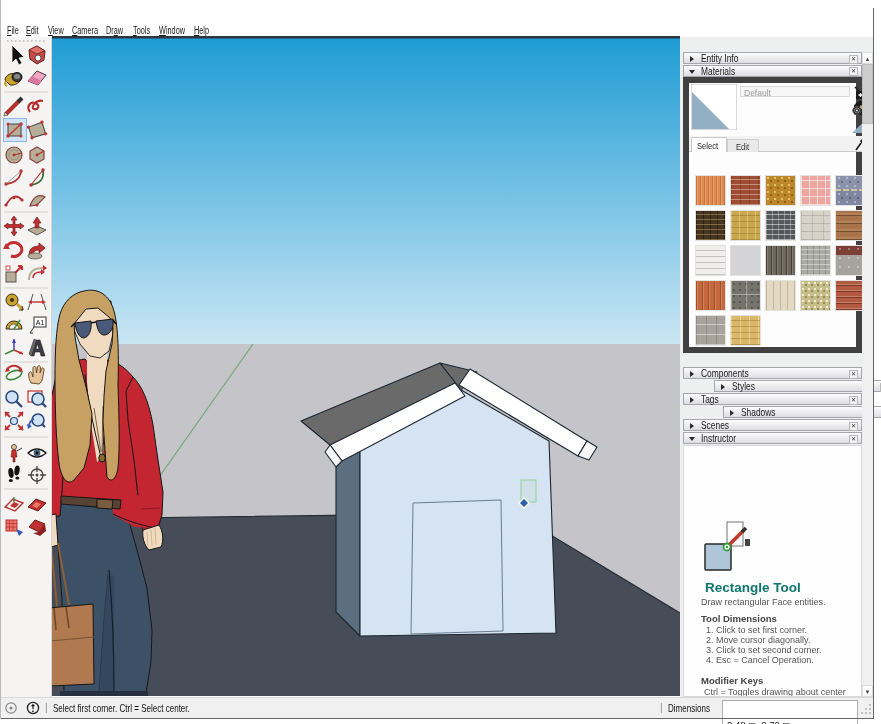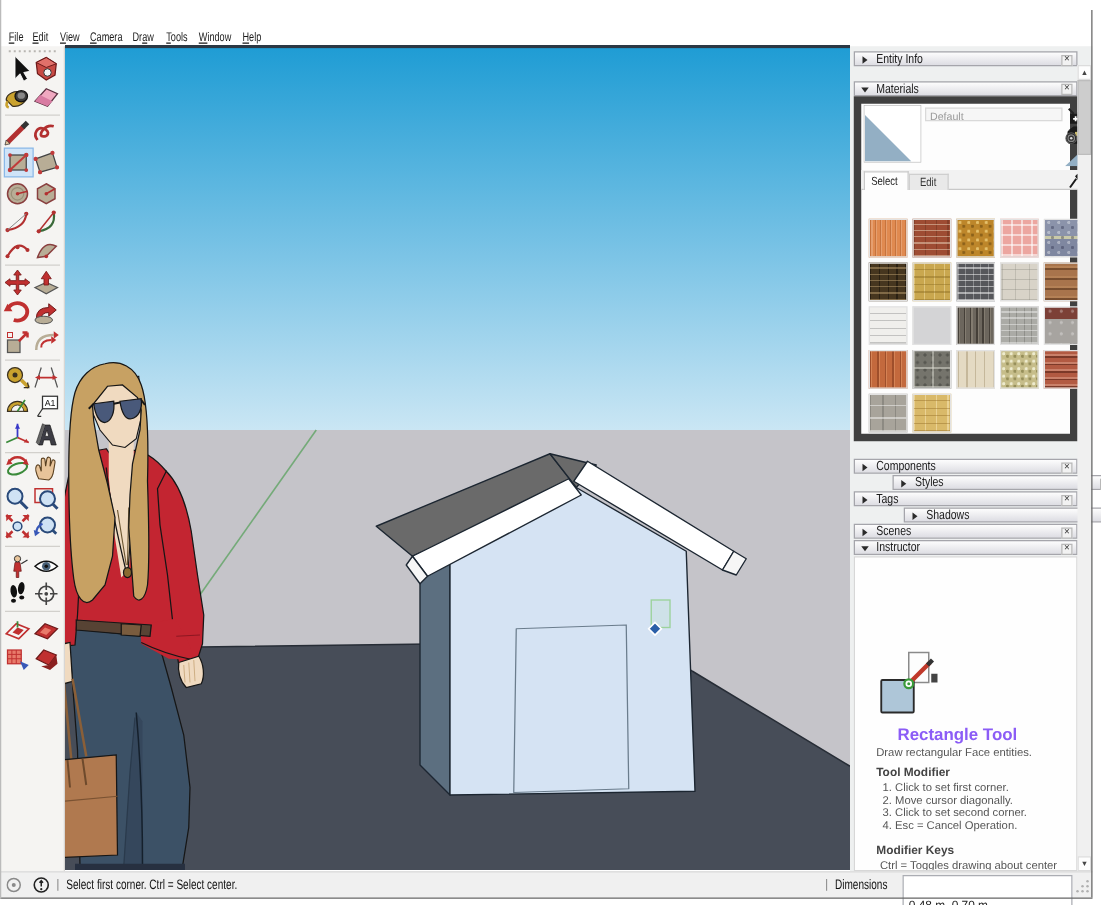--- a/index.html
+++ b/index.html
@@ -373,21 +373,21 @@
     <line x1="50" y1="641" x2="94" y2="637" stroke="#7a5232" stroke-width="1"></line>
 
     <path d="M143,530 L159,525 C163,531 164,541 161,547 L149,550 C144,545 142,537 143,530 Z" fill="#f0dac0"></path>
     <path d="M147,532 L148,546 M151,530 L152,546 M155,528 L156,545" fill="none" stroke="#c9a87c" stroke-width="0.7"></path>
   </g>
 </svg>
 
 <div id="tray" class="abs" style="left:680px;top:37px;width:194px;height:660px;background:#eef0f0;font-size:11px;color:#1a1a1a;">
 
 
-  <div class="hdr" style="left:3px;top:4px;"><i class="tri-r"></i><span class="cx2">Entity Info</span><b class="xbx">✕</b></div>
+  <div class="hdr" style="left:3px;top:15px;"><i class="tri-r"></i><span class="cx2">Entity Info</span><b class="xbx">✕</b></div>
   <div class="hdr" style="left:3px;top:27.5px;"><i class="tri-d"></i><span class="cx2">Materials</span><b class="xbx">✕</b></div>
 
   <div class="abs" style="left:3px;top:40px;width:179px;height:276px;background:#fdfdfd;border:6px solid #404040;">
 
     <svg class="abs" style="left:2px;top:1px" width="46" height="46" viewBox="0 0 46 46">
           <rect x="0" y="0" width="46" height="46" fill="#fff" stroke="#b5b5b5"></rect>
           <polygon points="1,8 38,45 1,45" fill="#93afc4"></polygon>
         </svg>
     <div class="abs" style="left:51px;top:3px;width:110px;height:11px;background:#f6f6f6;border:1px solid #d9d9d9;color:#9a9a9a;font-size:8.5px;padding:0.5px 3px;">Default</div>
     <svg class="abs" style="left:165px;top:3px" width="13" height="14" viewBox="0 0 13 14">
@@ -455,23 +455,23 @@
   <div class="abs" style="left:3px;top:408px;width:179px;height:252px;background:#fefefe;border:1px solid #d7d7d7;overflow:hidden;">
     <svg class="abs" style="left:18px;top:72px" width="55" height="55" viewBox="0 0 55 55">
       <rect x="25" y="4" width="16" height="24" fill="#fdfdfd" stroke="#8a8a8a" stroke-width="1.2"></rect>
       <rect x="3" y="26" width="26" height="26" fill="#aec6d8" stroke="#2a2a2a" stroke-width="1.5" rx="1"></rect>
       <line x1="42" y1="12" x2="25" y2="29" stroke="#c0392b" stroke-width="3.5"></line>
       <line x1="44" y1="10" x2="40" y2="14" stroke="#333" stroke-width="3.5"></line>
       <circle cx="25" cy="29" r="3.5" fill="#fff" stroke="#3a9a3a" stroke-width="1.8"></circle>
       <circle cx="25" cy="29" r="1.2" fill="#3a9a3a"></circle>
       <rect x="43" y="21" width="5" height="7" fill="#444"></rect>
     </svg>
-    <div class="abs" style="left:34px;top:134px;font-size:13.5px;font-weight:bold;color:#8b5cf6;">Rectangle Tool</div>
+    <div class="abs" style="left:21px;top:134px;font-size:13.5px;font-weight:bold;color:#0f766e;">Rectangle Tool</div>
     <div class="abs" style="left:17px;top:151px;font-size:9px;color:#555;">Draw rectangular Face entities.</div>
-    <div class="abs" style="left:17px;top:167px;font-size:9.5px;font-weight:bold;color:#444;">Tool Modifier</div>
+    <div class="abs" style="left:17px;top:167px;font-size:9.5px;font-weight:bold;color:#444;">Tool Dimensions</div>
     <div class="abs" style="left:22px;top:179px;font-size:9px;color:#555;">1. Click to set first corner.</div>
     <div class="abs" style="left:22px;top:189px;font-size:9px;color:#555;">2. Move cursor diagonally.</div>
     <div class="abs" style="left:22px;top:199px;font-size:9px;color:#555;">3. Click to set second corner.</div>
     <div class="abs" style="left:22px;top:209px;font-size:9px;color:#555;">4. Esc = Cancel Operation.</div>
     <div class="abs" style="left:17px;top:229px;font-size:9.5px;font-weight:bold;color:#444;">Modifier Keys</div>
     <div class="abs" style="left:20px;top:241px;font-size:9px;color:#555;">Ctrl = Toggles drawing about center</div>
 
   </div>
 
   <div class="abs" style="left:182px;top:15px;width:11px;height:645px;background:#f0f0f0;">

